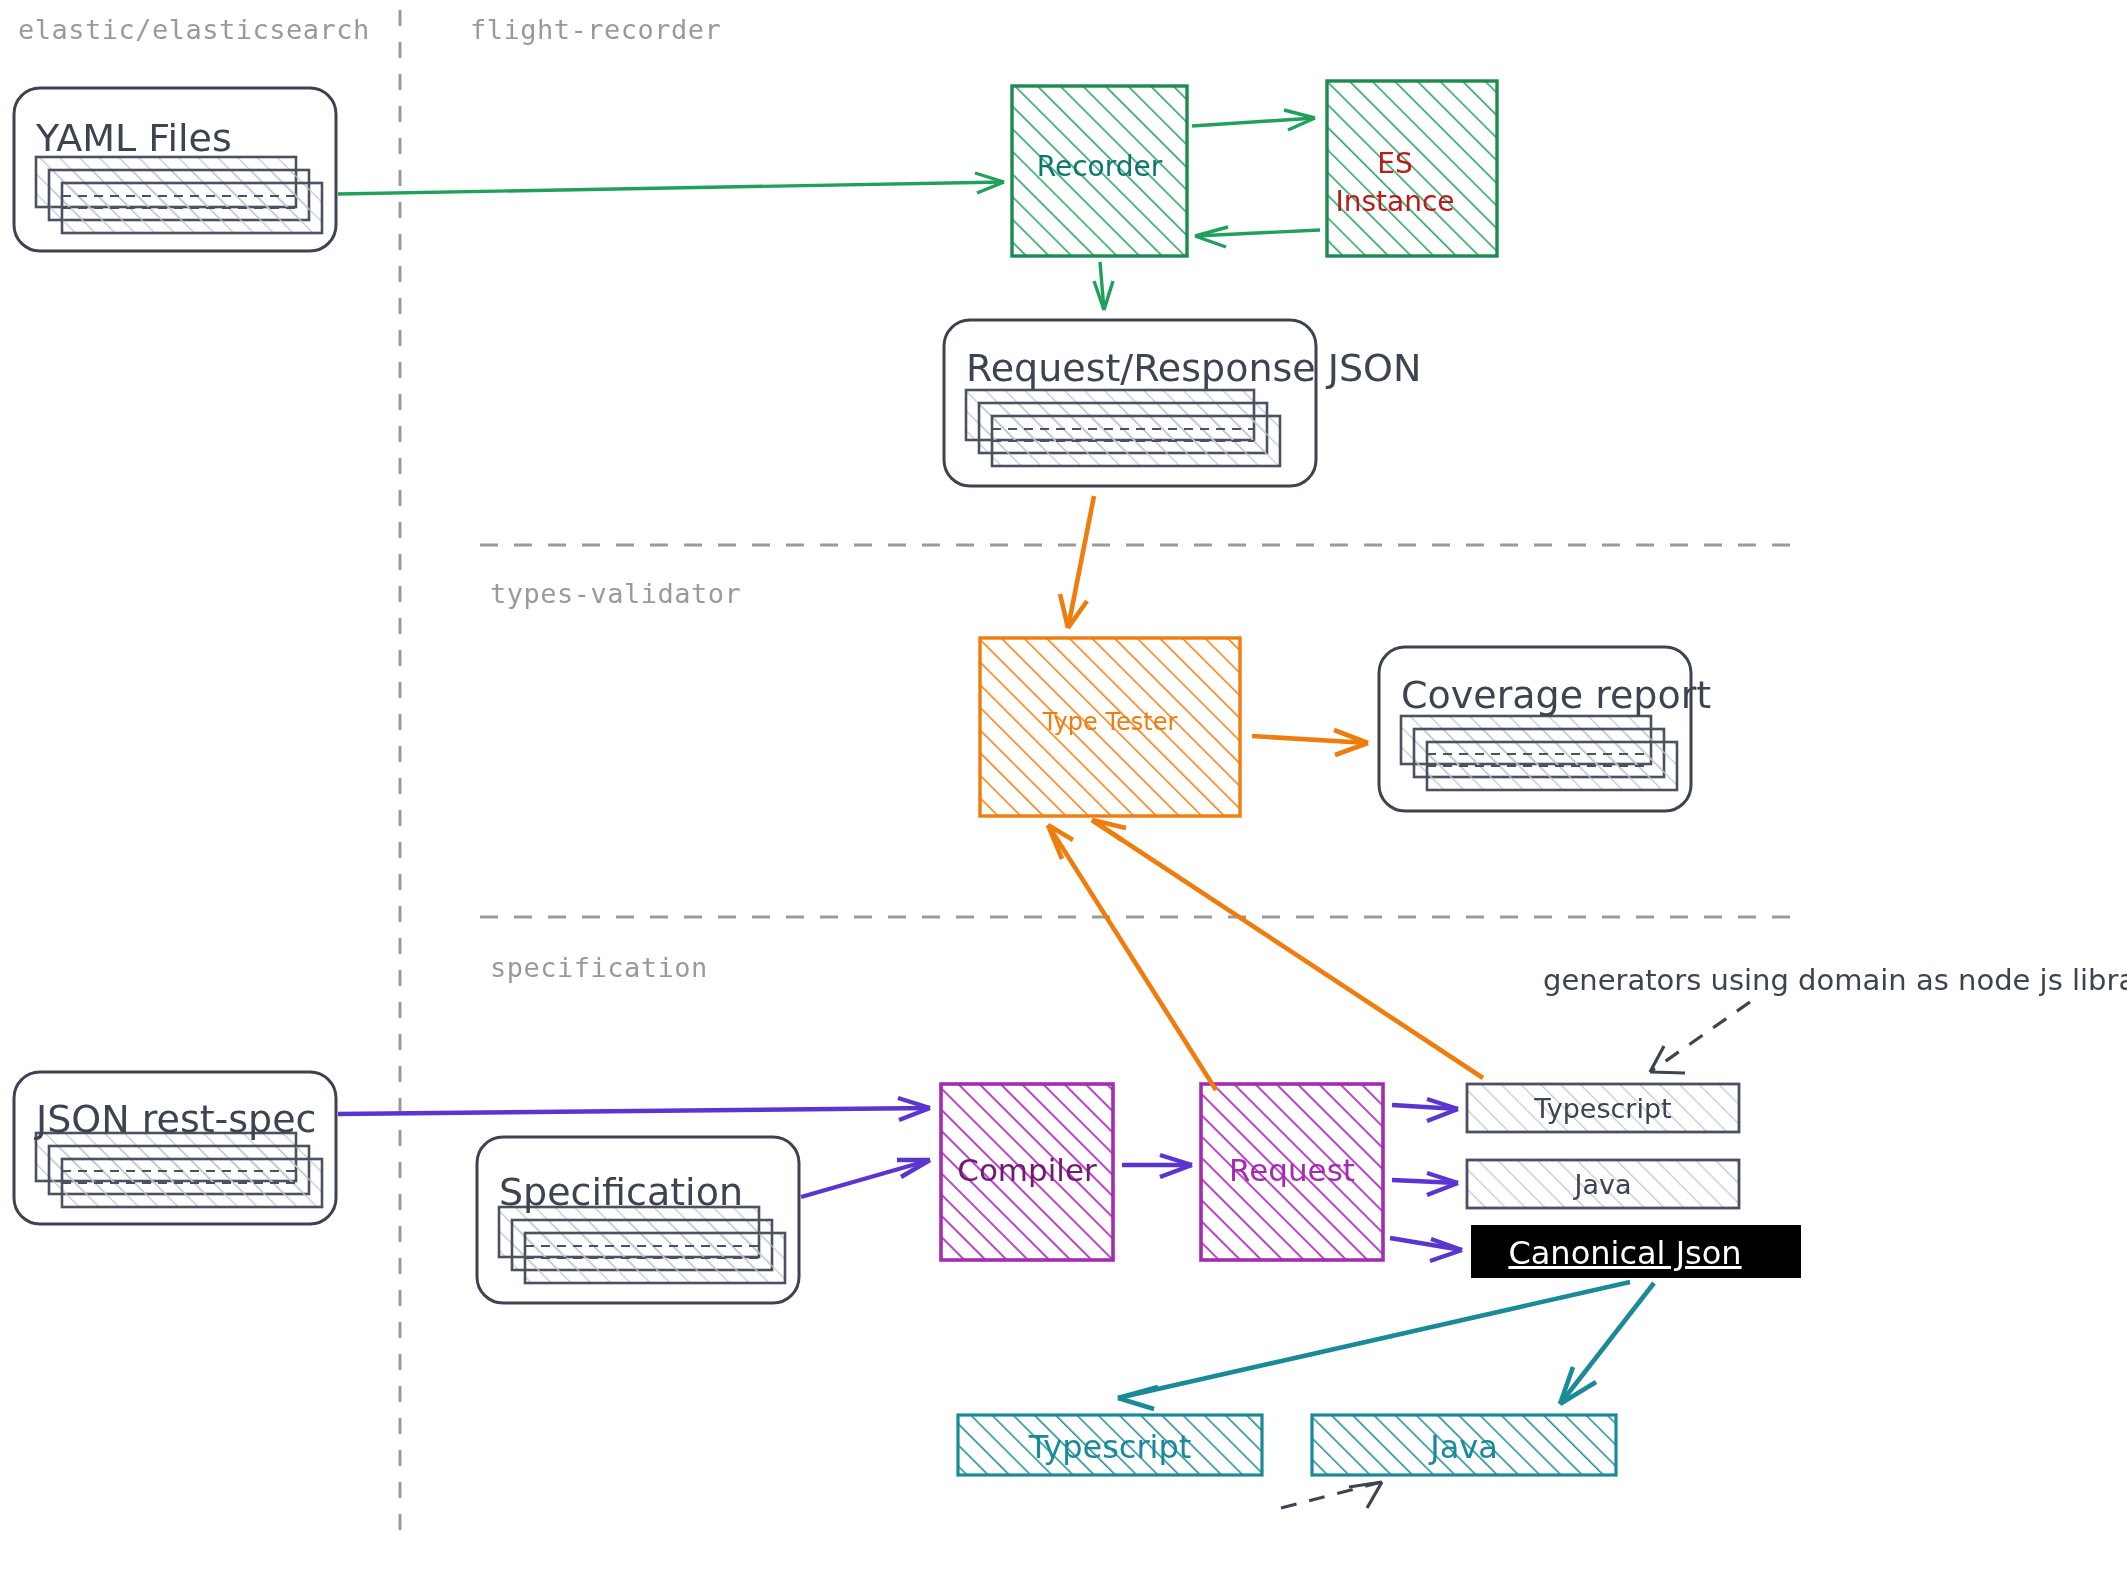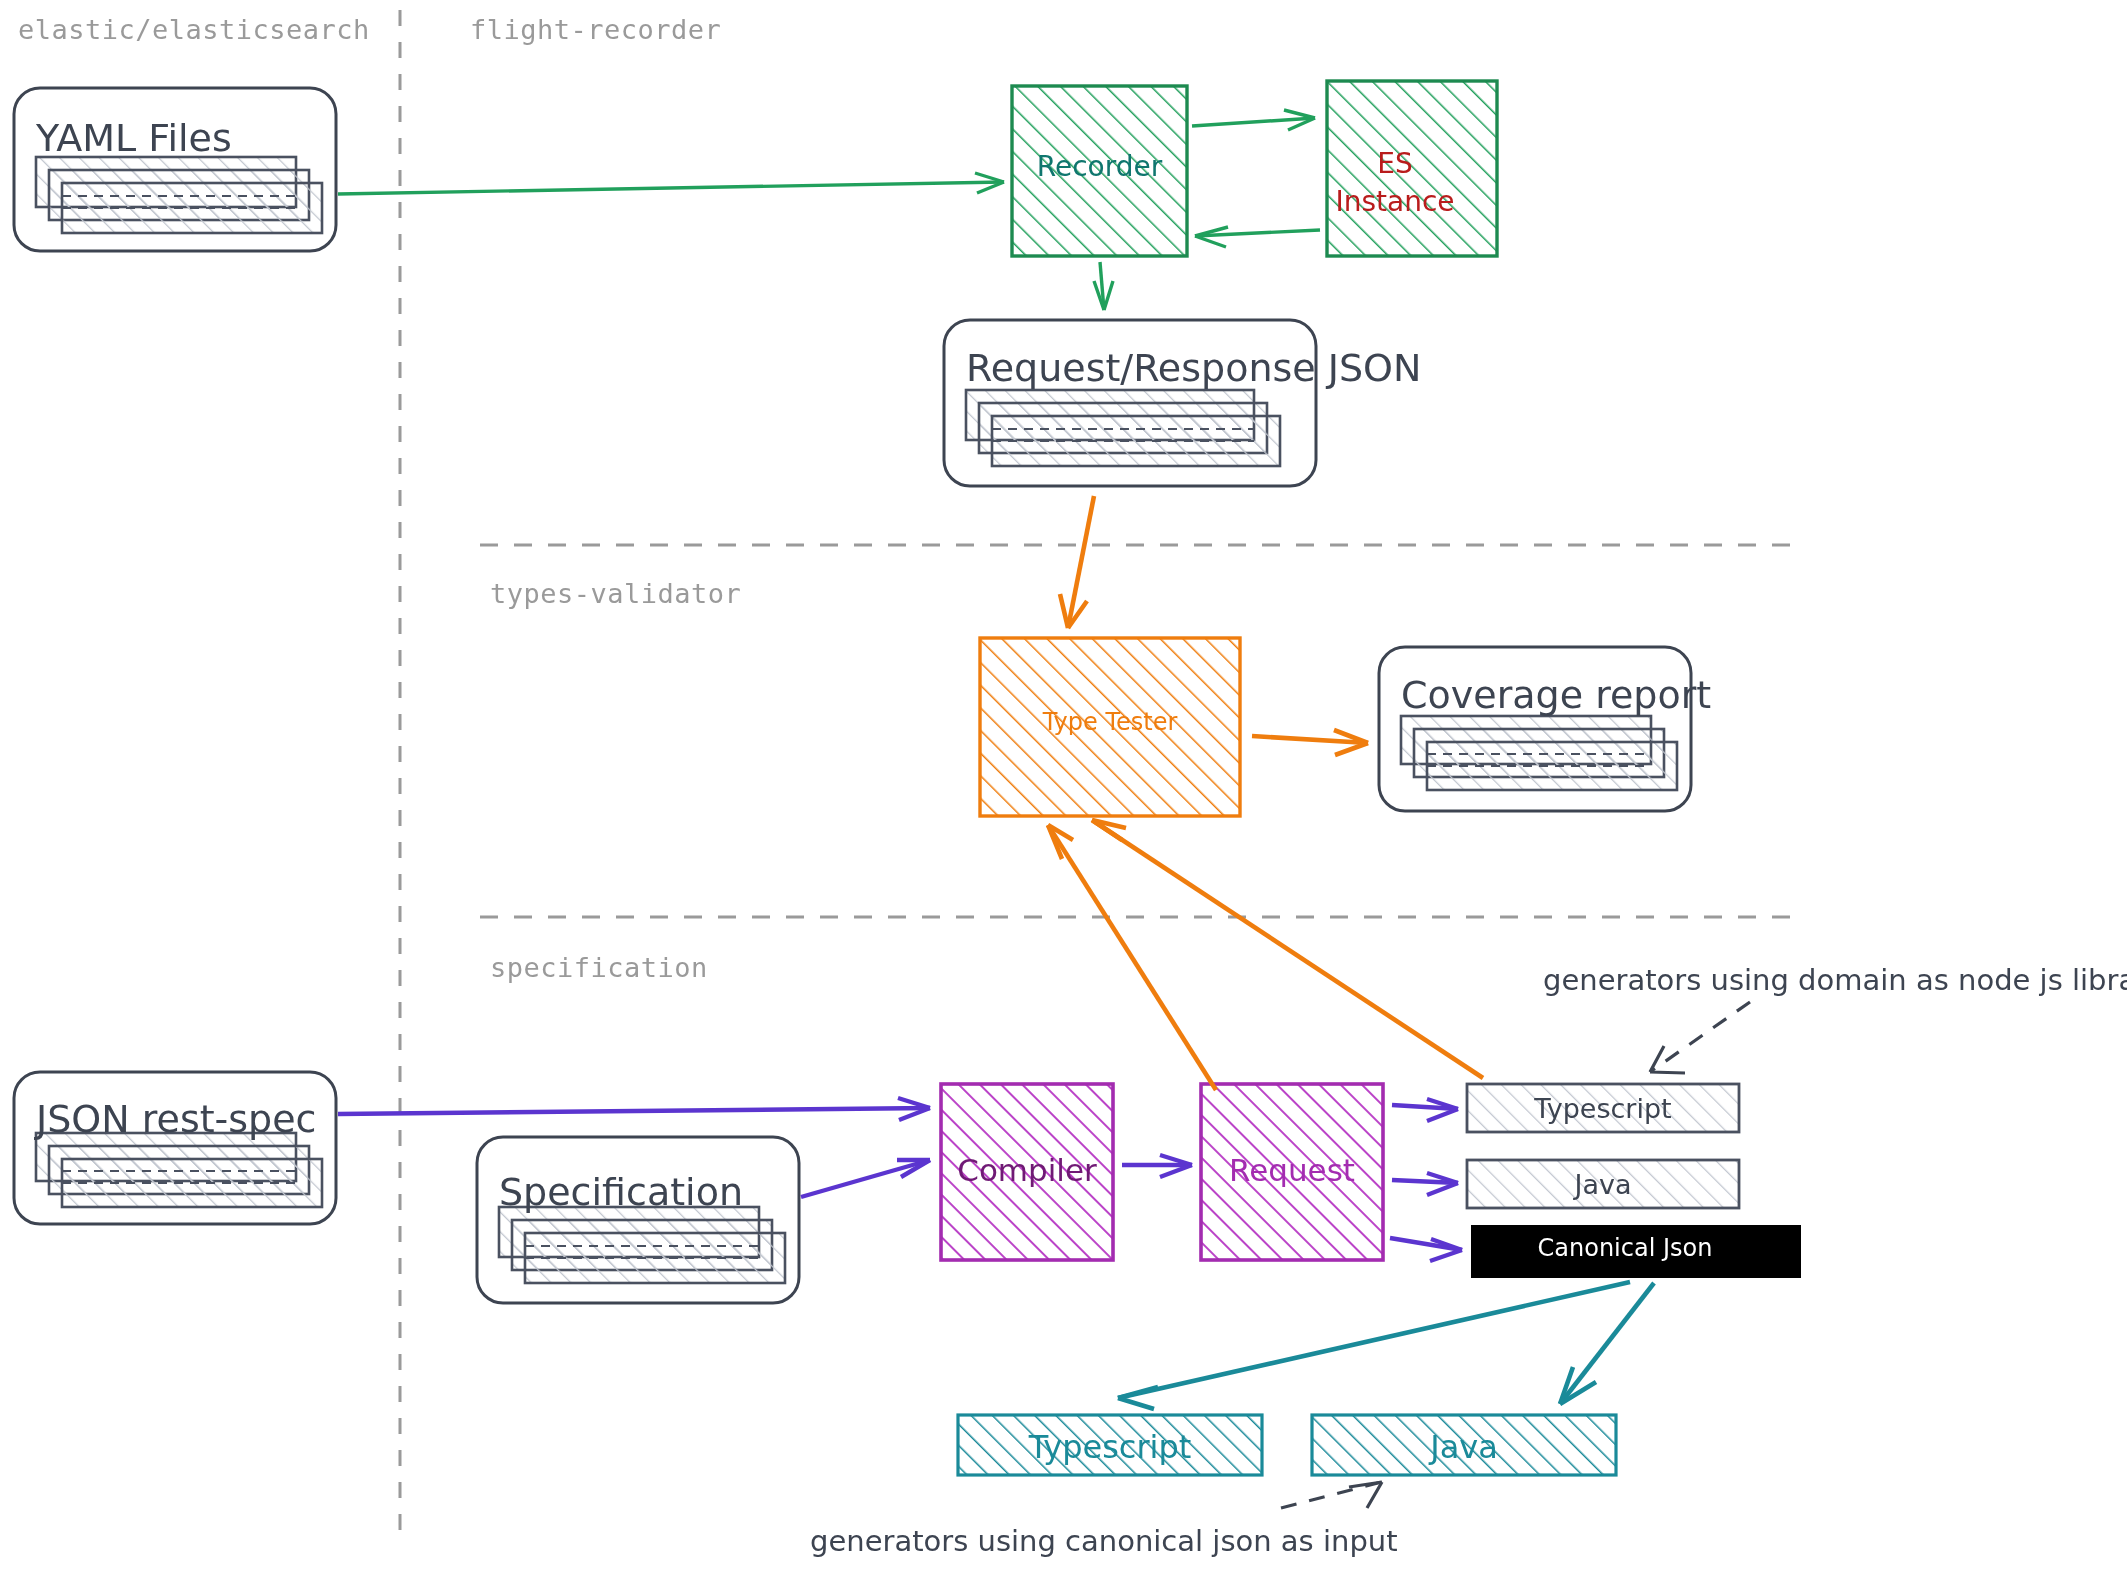--- a/index.html
+++ b/index.html
@@ -242,22 +242,21 @@
   <div class="doc-title hand" style="left:499px;top:1170px;">Specification</div>
 
   <div class="node-txt hand" style="left:941px;top:1152px;width:172px;color:#701a75;font-size:31px;">Compiler</div>
 
   <div class="node-txt hand" style="left:1201px;top:1152px;width:182px;color:#a32cb0;font-size:31px;">Request</div>
 
   <div class="node-txt hand" style="left:1467px;top:1093px;width:272px;color:#3d4451;font-size:27px;">Typescript</div>
 
   <div class="node-txt hand" style="left:1467px;top:1169px;width:272px;color:#3d4451;font-size:27px;">Java</div>
 
-  <div class="node-txt hand" style="left:1471px;top:1234px;width:308px;color:#ffffff;font-size:24px;">Canonical Json</div>
+  <div class="node-txt hand" style="left:1471px;top:1234px;width:308px;color:#ffffff;font-size:32px;text-decoration:underline;">Canonical Json</div>
 
   <div class="node-txt hand" style="left:958px;top:1428px;width:304px;color:#1a8a99;font-size:32px;">Typescript</div>
 
   <div class="node-txt hand" style="left:1312px;top:1428px;width:304px;color:#1a8a99;font-size:32px;">Java</div>
 
   <div class="annot hand" style="left:1543px;top:963px;">generators using domain as node js library</div>
-  <div class="annot hand" style="left:810px;top:1524px;">generators using canonical json as input</div>
 
 </div>
 
 </body></html>

